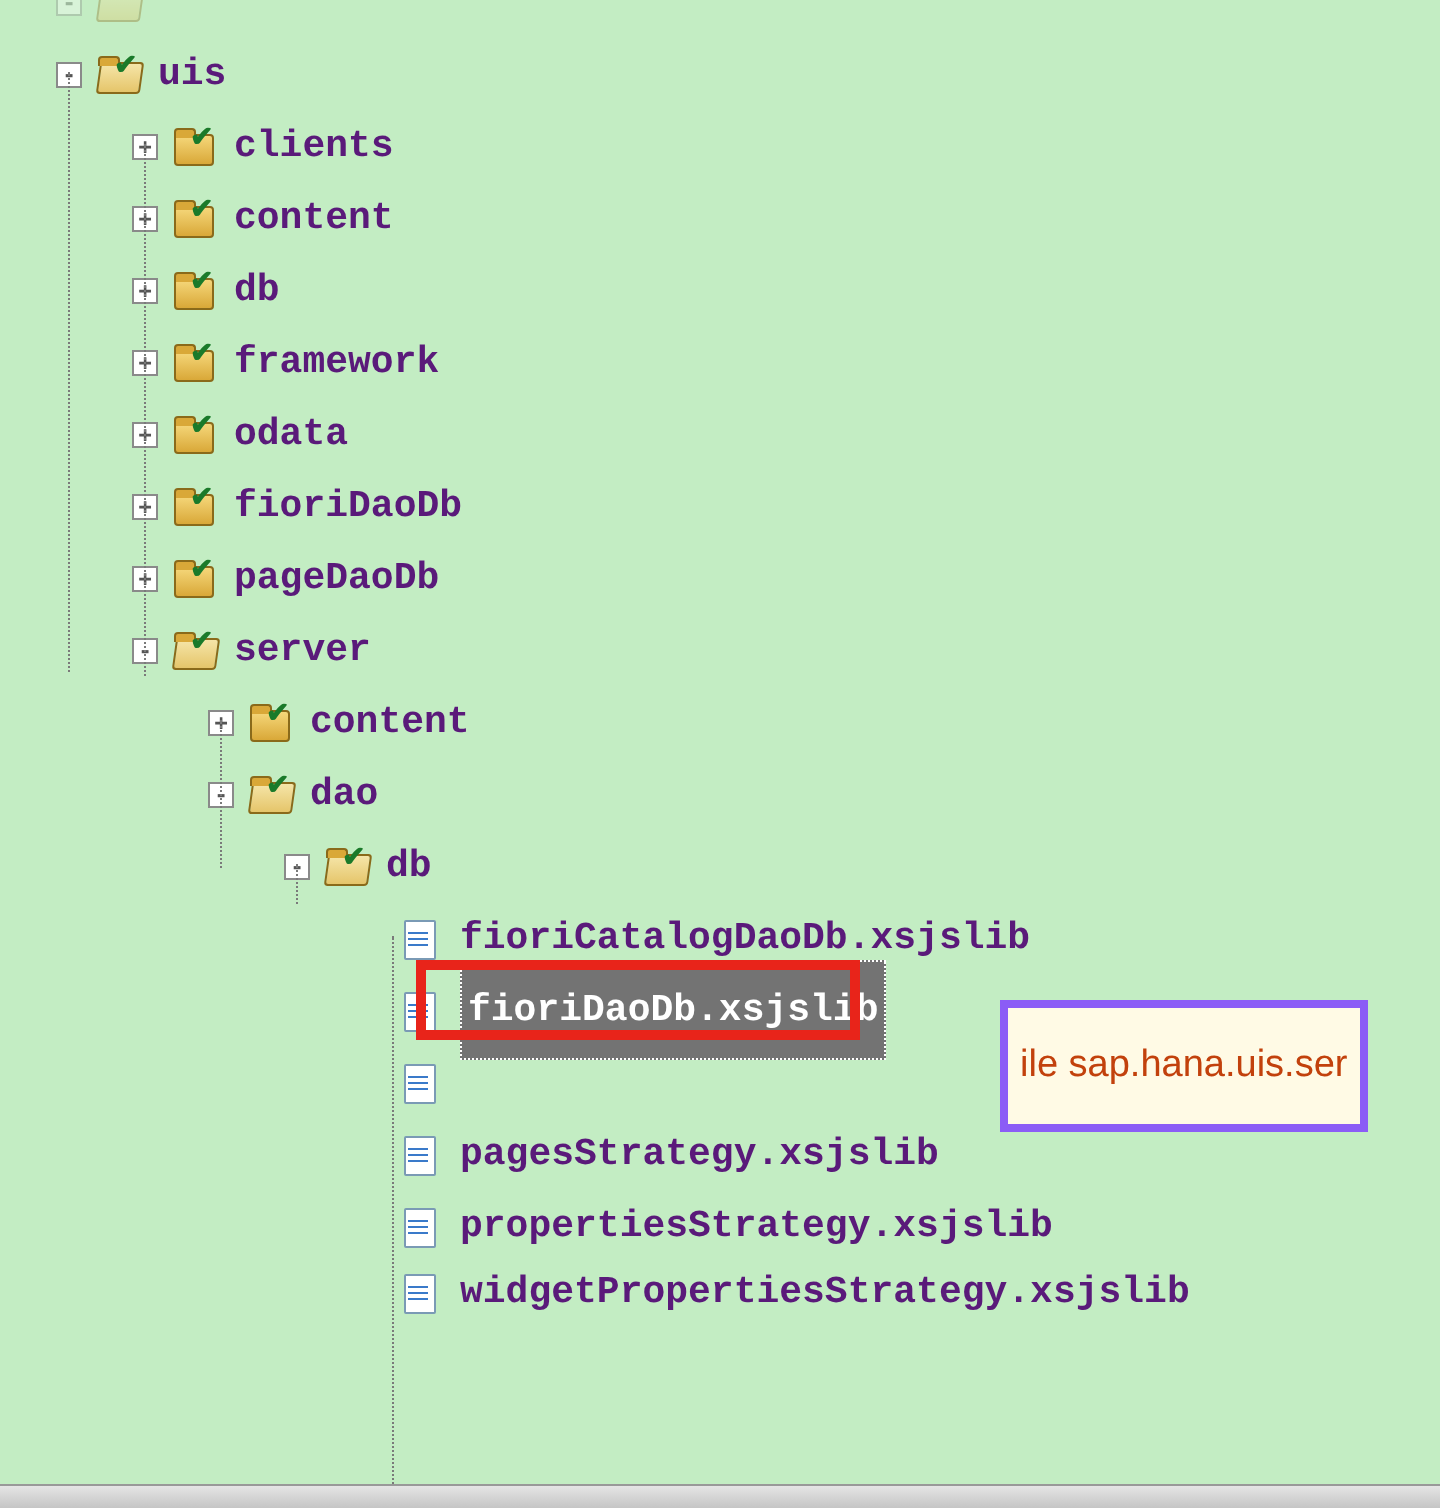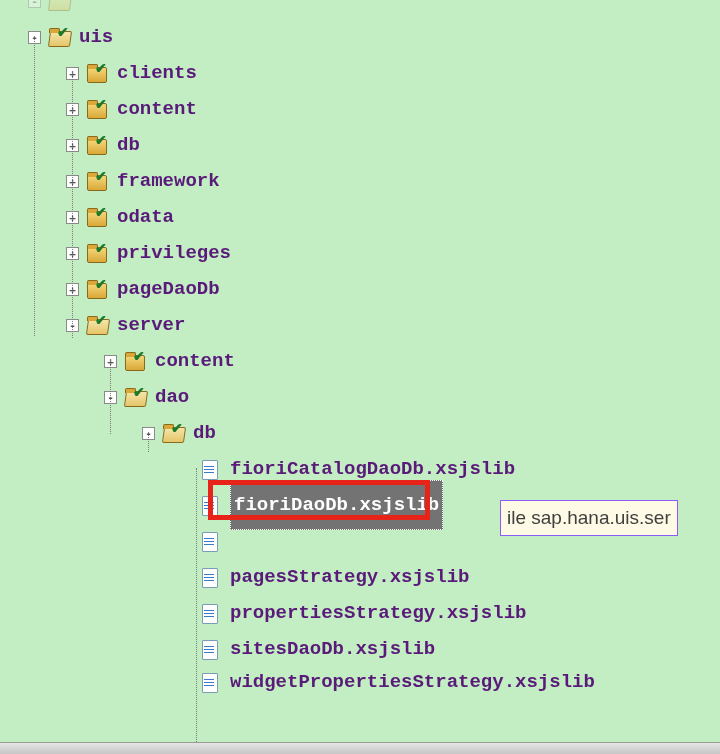--- a/index.html
+++ b/index.html
@@ -145,25 +145,25 @@
     }
     .highlight-box {
       position: absolute;
       border: 5px solid #e8241a;
       pointer-events: none;
       z-index: 5;
     }
     .tooltip {
       position: absolute;
       background: #fffae5;
-      border: 1px solid #8b5cf6;
-      color: #404040;
+      border: 4px solid #8b5cf6;
+      color: #c2410c;
       font-weight: normal;
       font-size: 19px;
-      padding: 6px 6px;
+      padding: 18px 6px;
       white-space: nowrap;
       z-index: 3;
     }
     .connector-v {
       position: absolute;
       width: 1px;
       border-left: 1px dotted #7a7a7a;
     }
     .indent {
       display: inline-block;
@@ -246,21 +246,21 @@
       </span>
     <span class="label">odata</span>
   </div>
 
   <div class="node">
     <span class="indent" style="width:56px;"></span>
     <span class="expander">+</span>
     <span class="icon folder-icon">
         <span class="checkmark">✔</span>
       </span>
-    <span class="label">privileges</span>
+    <span class="label">fioriDaoDb</span>
   </div>
 
   <div class="node">
     <span class="indent" style="width:56px;"></span>
     <span class="expander">+</span>
     <span class="icon folder-icon">
         <span class="checkmark">✔</span>
       </span>
     <span class="label">pageDaoDb</span>
   </div>
@@ -324,25 +324,20 @@
     <span class="icon file-icon"></span>
     <span class="label">pagesStrategy.xsjslib</span>
   </div>
 
   <div class="node">
     <span class="indent" style="width:188px;"></span>
     <span class="icon file-icon"></span>
     <span class="label">propertiesStrategy.xsjslib</span>
   </div>
 
-  <div class="node">
-    <span class="indent" style="width:188px;"></span>
-    <span class="icon file-icon"></span>
-    <span class="label">sitesDaoDb.xsjslib</span>
-  </div>
 
   <div class="node" style="height:30px;">
     <span class="indent" style="width:188px;"></span>
     <span class="icon file-icon"></span>
     <span class="label">widgetPropertiesStrategy.xsjslib</span>
   </div>
 
 </div>
 
 <div class="highlight-box" style="left:208px; top:480px; width:222px; height:40px;"></div>

